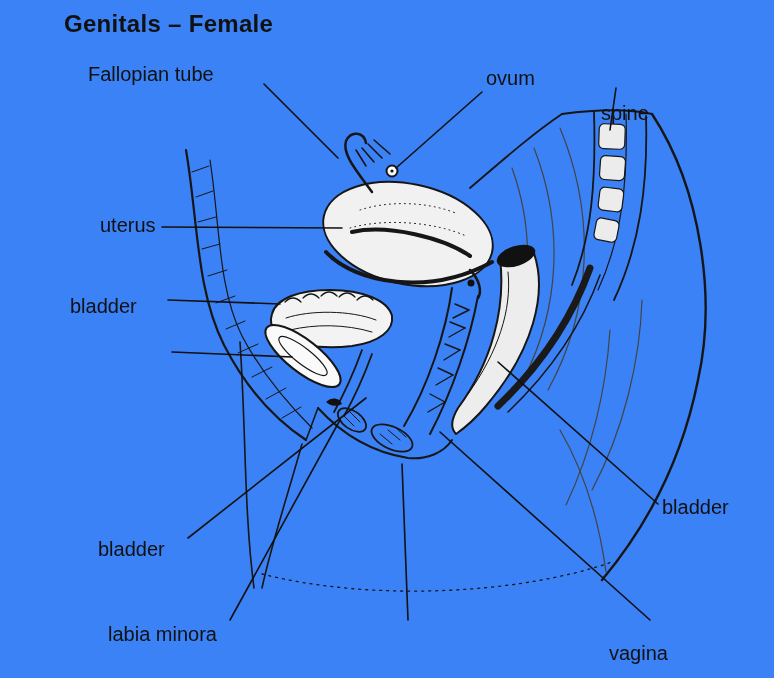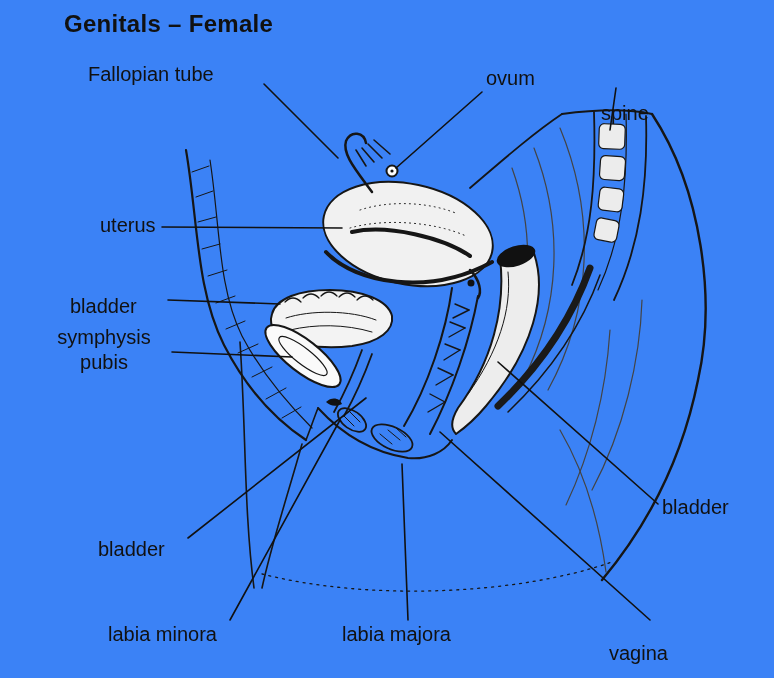--- a/index.html
+++ b/index.html
@@ -197,21 +197,18 @@
     </g>
   </svg>
 
   <div class="title">Genitals – Female</div>
 
   <div class="label lbl-fallopian">Fallopian tube</div>
   <div class="label lbl-ovum">ovum</div>
   <div class="label lbl-spine">spine</div>
   <div class="label lbl-uterus">uterus</div>
   <div class="label lbl-bladder">bladder</div>
-  <div class="label lbl-symphysis">symphysis
-pubis</div>
   <div class="label lbl-urethra">bladder</div>
   <div class="label lbl-labia-minora">labia minora</div>
-  <div class="label lbl-labia-majora">labia majora</div>
   <div class="label lbl-vagina">vagina</div>
   <div class="label lbl-rectum">bladder</div>
 
 </div>
 
 </body></html>

